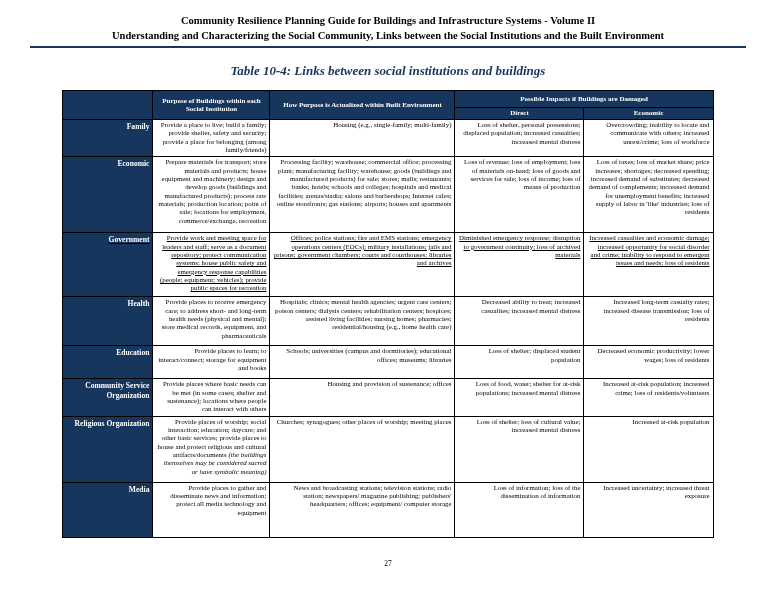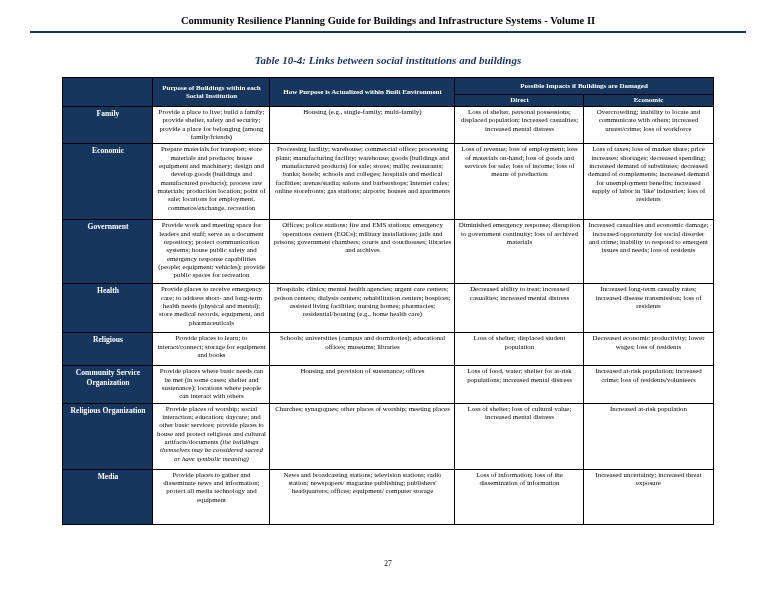--- a/index.html
+++ b/index.html
@@ -15,40 +15,40 @@
   }
   .doc-header { padding-top:13px; text-align:center; }
   .doc-header .h-line {
     font-weight:bold; font-size:10.5px; line-height:15px; color:#000;
   }
   .header-rule {
     margin:3px 30px 0 30px;
     border-top:2.5px solid var(--navy, #17365D);
   }
   .table-title {
-    margin-top:21px;
+    margin-top:15px;
     text-align:center;
     font-weight:bold; font-style:italic;
-    font-size:11px;
+    font-size:13px;
     color:var(--navy, #17365D);
   }
   table.links-table {
     margin:11px auto 0 auto;
     width:650px;
     border-collapse:collapse;
     table-layout:fixed;
     border:1.5px solid #000;
   }
   .links-table th, .links-table td {
     border:1px solid #000;
     vertical-align:top;
     padding:1px 3px 2px 3px;
     font-size:6.9px;
     line-height:1.21;
-    text-align:center;
+    text-align:right;
     overflow:hidden;
   }
   .links-table thead th {
     background:var(--navy, #17365D);
     color:#fff;
     text-align:center;
     vertical-align:middle;
     font-size:7px;
     font-weight:bold;
     padding:1px 2px;
@@ -58,21 +58,21 @@
     color:#fff;
     font-weight:bold;
     font-size:7.6px;
     line-height:1.25;
     padding:2px 3px;
   }
   tr.hdr-top { height:17px; }
   tr.hdr-sub { height:12px; }
   tr.r-family { height:37px; }
   tr.r-economic { height:76px; }
-  tr.r-government { height:64px; }
+  tr.r-government { height:64px;text-decoration:underline; }
   tr.r-health { height:49px; }
   tr.r-education { height:33px; }
   tr.r-cso { height:33px; }
   tr.r-religious { height:66px; }
   tr.r-media { height:55px;margin-top:6px; }
   .em-note { font-style:italic; }
   .page-number {
     position:absolute;
     top:559px; left:0;
     width:100%;
@@ -81,20 +81,21 @@
     color:#000;
   }
 </style>
 </head>
 <body>
 
 <div class="page">
 
   <div class="doc-header">
     <div class="h-line">Community Resilience Planning Guide for Buildings and Infrastructure Systems - Volume II</div>
+    <div class="h-line">Understanding and Characterizing the Social Community, Links between the Social Institutions and the Built Environment</div>
   </div>
   <div class="header-rule"></div>
 
   <div class="table-title">Table 10-4: Links between social institutions and buildings</div>
 
   <table class="links-table">
     <colgroup>
       <col style="width:90px">
         <col style="width:117px">
         <col style="width:185px">
@@ -136,21 +137,21 @@
         <td>Increased casualties and economic damage; increased opportunity for social disorder and crime; inability to respond to emergent issues and needs; loss of residents</td>
       </tr>
       <tr class="r-health">
         <td class="rowlabel">Health</td>
         <td>Provide places to receive emergency care; to address short- and long-term health needs (physical and mental); store medical records, equipment, and pharmaceuticals</td>
         <td>Hospitals; clinics; mental health agencies; urgent care centers; poison centers; dialysis centers; rehabilitation centers; hospices; assisted living facilities; nursing homes; pharmacies; residential/housing (e.g., home health care)</td>
         <td>Decreased ability to treat; increased casualties; increased mental distress</td>
         <td>Increased long-term casualty rates; increased disease transmission; loss of residents</td>
       </tr>
       <tr class="r-education">
-        <td class="rowlabel">Religious</td>
+        <td class="rowlabel">Education</td>
         <td>Provide places to learn; to interact/connect; storage for equipment and books</td>
         <td>Schools; universities (campus and dormitories); educational offices; museums; libraries</td>
         <td>Loss of shelter; displaced student population</td>
         <td>Decreased economic productivity; lower wages; loss of residents</td>
       </tr>
       <tr class="r-cso">
         <td class="rowlabel">Community Service Organization</td>
         <td>Provide places where basic needs can be met (in some cases; shelter and sustenance); locations where people can interact with others</td>
         <td>Housing and provision of sustenance; offices</td>
         <td>Loss of food, water; shelter for at-risk populations; increased mental distress</td>

